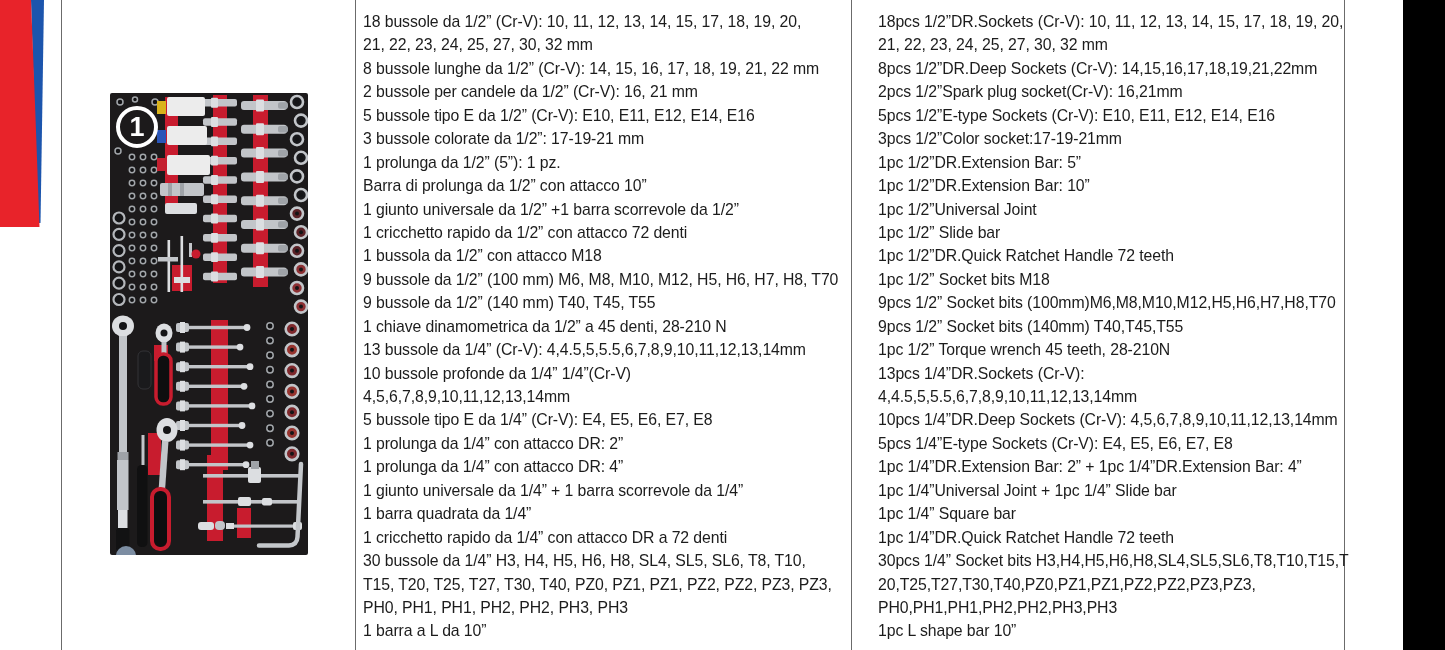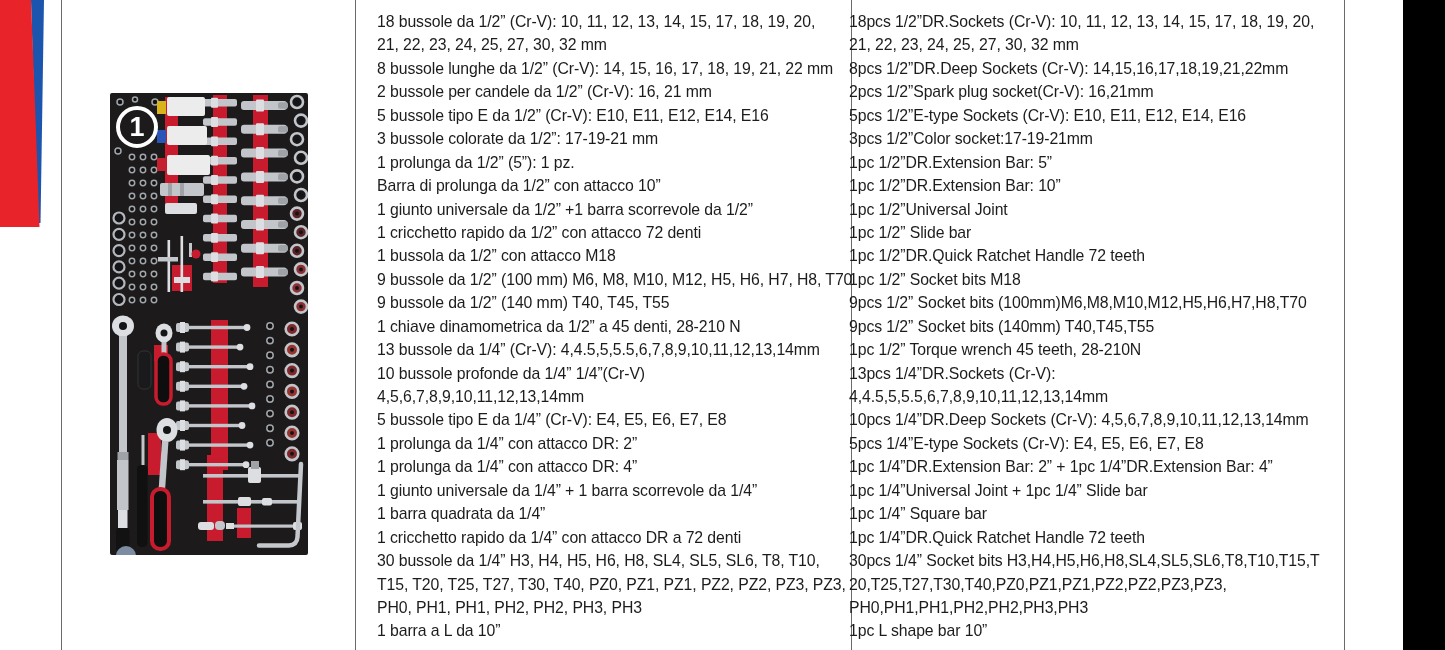--- a/index.html
+++ b/index.html
@@ -308,21 +308,21 @@
         <circle cx="16" cy="463" r="10" fill="#7c8da2"></circle>
       </g>
 
       <g>
         <circle cx="27" cy="34" r="19" fill="none" stroke="#ffffff" stroke-width="4"></circle>
         <text x="27" y="43" text-anchor="middle" font-size="27" font-weight="bold" fill="#ffffff">1</text>
       </g>
     </svg>
   </div>
 
-  <div class="col" style="left:377px;width:483px">
+  <div class="col" style="left:363px;width:483px">
       <div class="line">18 bussole da 1/2” (Cr-V): 10, 11, 12, 13, 14, 15, 17, 18, 19, 20,</div>
       <div class="line">21, 22, 23, 24, 25, 27, 30, 32 mm</div>
       <div class="line">8 bussole lunghe da 1/2” (Cr-V): 14, 15, 16, 17, 18, 19, 21, 22 mm</div>
       <div class="line">2 bussole per candele da 1/2” (Cr-V): 16, 21 mm</div>
       <div class="line">5 bussole tipo E da 1/2” (Cr-V): E10, E11, E12, E14, E16</div>
       <div class="line">3 bussole colorate da 1/2”: 17-19-21 mm</div>
       <div class="line">1 prolunga da 1/2” (5”): 1 pz.</div>
       <div class="line">Barra di prolunga da 1/2” con attacco 10”</div>
       <div class="line">1 giunto universale da 1/2” +1 barra scorrevole da 1/2”</div>
       <div class="line">1 cricchetto rapido da 1/2” con attacco 72 denti</div>
@@ -337,21 +337,21 @@
       <div class="line">1 prolunga da 1/4” con attacco DR: 2”</div>
       <div class="line">1 prolunga da 1/4” con attacco DR: 4”</div>
       <div class="line">1 giunto universale da 1/4” + 1 barra scorrevole da 1/4”</div>
       <div class="line">1 barra quadrata da 1/4”</div>
       <div class="line">1 cricchetto rapido da 1/4” con attacco DR a 72 denti</div>
       <div class="line">30 bussole da 1/4” H3, H4, H5, H6, H8, SL4, SL5, SL6, T8, T10,</div>
       <div class="line">T15, T20, T25, T27, T30, T40, PZ0, PZ1, PZ1, PZ2, PZ2, PZ3, PZ3,</div>
       <div class="line">PH0, PH1, PH1, PH2, PH2, PH3, PH3</div>
       <div class="line">1 barra a L da 10”</div>
     </div>
-  <div class="col" style="left:849px;width:487px">
+  <div class="col" style="left:878px;width:487px">
       <div class="line">18pcs 1/2”DR.Sockets (Cr-V): 10, 11, 12, 13, 14, 15, 17, 18, 19, 20,</div>
       <div class="line">21, 22, 23, 24, 25, 27, 30, 32 mm</div>
       <div class="line">8pcs 1/2”DR.Deep Sockets (Cr-V): 14,15,16,17,18,19,21,22mm</div>
       <div class="line">2pcs 1/2”Spark plug socket(Cr-V): 16,21mm</div>
       <div class="line">5pcs 1/2”E-type Sockets (Cr-V): E10, E11, E12, E14, E16</div>
       <div class="line">3pcs 1/2”Color socket:17-19-21mm</div>
       <div class="line">1pc 1/2”DR.Extension Bar: 5”</div>
       <div class="line">1pc 1/2”DR.Extension Bar: 10”</div>
       <div class="line">1pc 1/2”Universal Joint</div>
       <div class="line">1pc 1/2” Slide bar</div>

